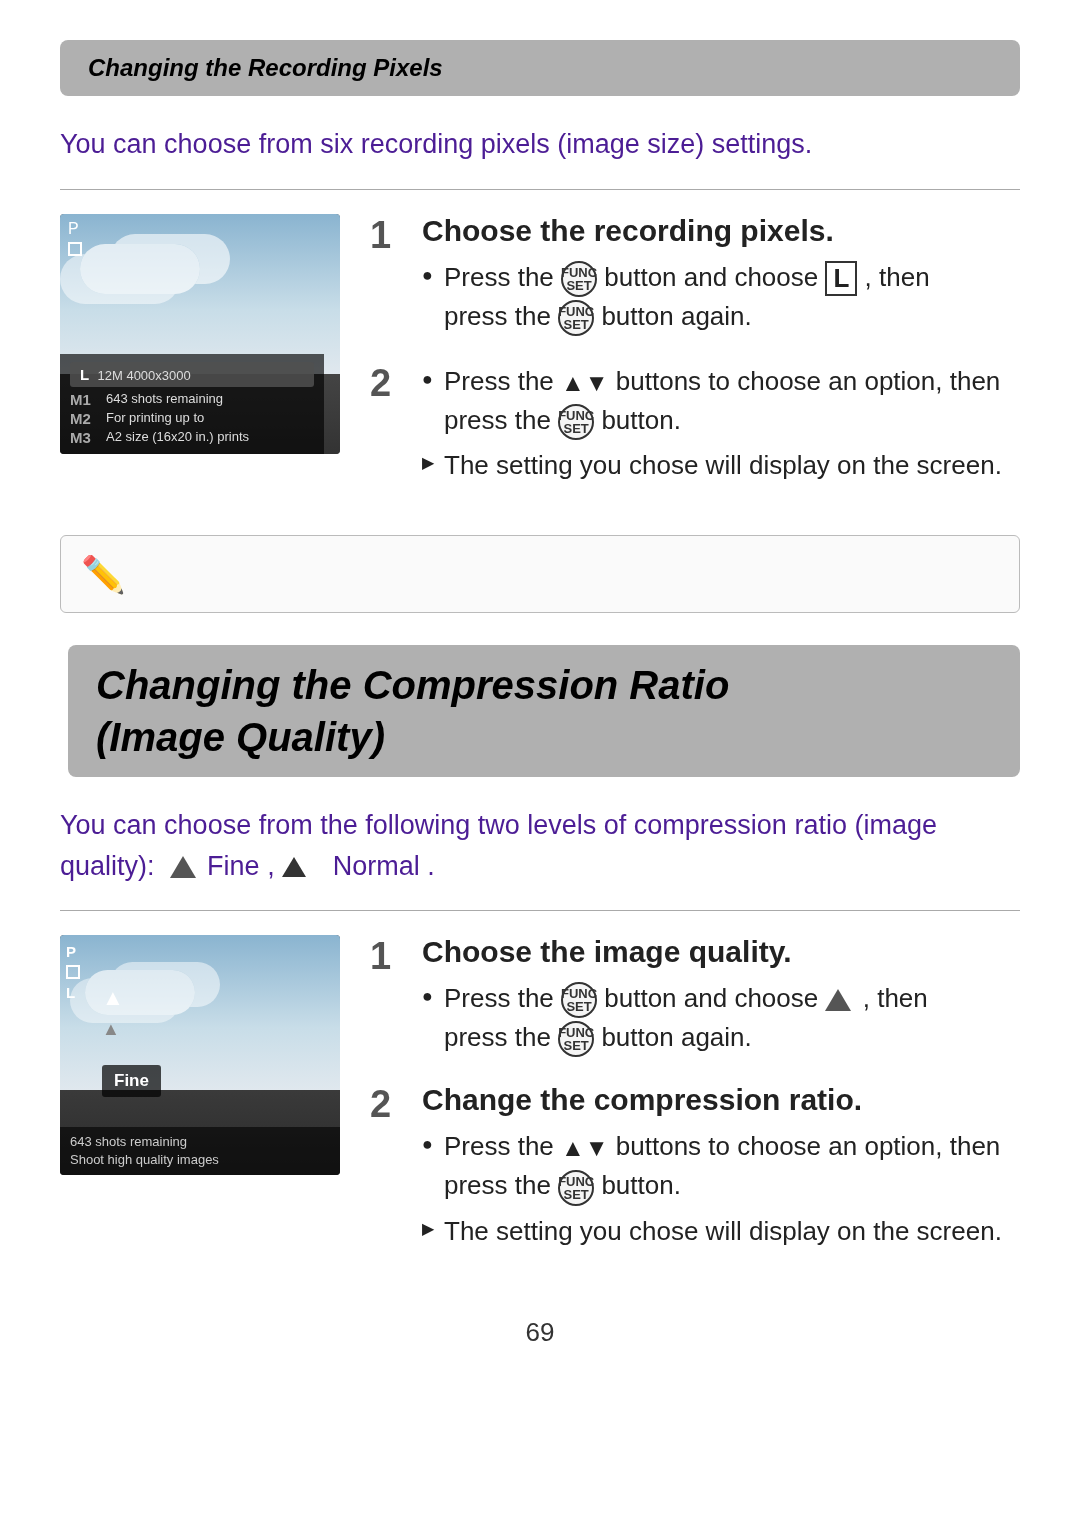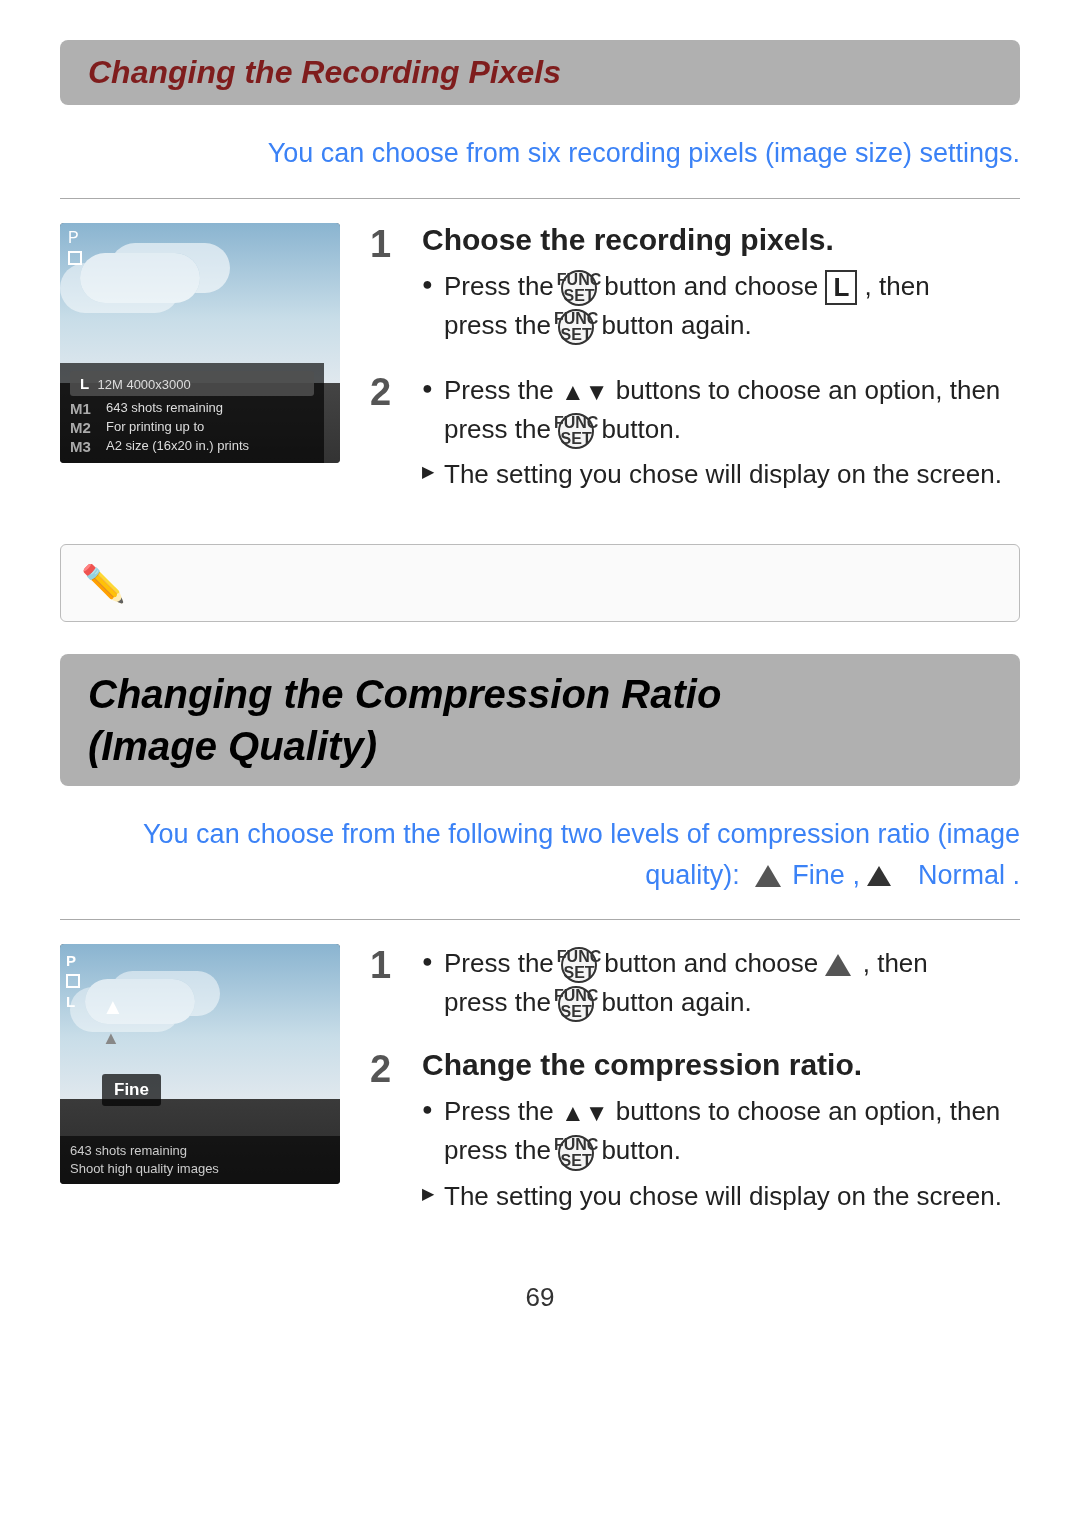--- a/index.html
+++ b/index.html
@@ -14,47 +14,47 @@
     }
 
     
     .section-header {
       background: #b0b0b0;
       border-radius: 8px;
       padding: 14px 28px;
       margin-bottom: 28px;
     }
     .section-header h1 {
-      font-size: 32px;
+      font-size: 24px;
       font-weight: 900;
-      color: #7f1d1d;
+      color: #000000;
       font-style: italic;
     }
 
     .section-header-2line {
       background: #b0b0b0;
       border-radius: 8px;
       padding: 14px 28px;
       margin-bottom: 28px;
+      margin-left: 8px;
     }
     .section-header-2line h1 {
       font-size: 40px;
       font-weight: 900;
       color: #000;
       font-style: italic;
       line-height: 1.3;
     }
 
     
     .intro-text {
       font-size: 27px;
-      color: #3b82f6;
+      color: #4c1d95;
       margin-bottom: 24px;
       line-height: 1.5;
-      text-align: right;
     }
 
     
     .divider {
       border: none;
       border-top: 1.5px solid #aaa;
       margin-bottom: 24px;
     }
 
     
@@ -222,21 +222,21 @@
       font-weight: bold;
       color: #333;
       vertical-align: middle;
       line-height: 1;
       text-align: center;
       background: #f5f5f5;
       flex-direction: column;
     }
     .func-btn span {
       display: block;
-      font-size: 16px;
+      font-size: 13px;
       line-height: 1;
     }
 
     
     .note-box {
       display: flex;
       align-items: flex-start;
       gap: 16px;
       border: 1.5px solid #bbb;
       border-radius: 6px;
@@ -535,20 +535,21 @@
         <div class="cam2-info-line">Shoot high quality images</div>
       </div>
     </div>
   </div>
 
   <div class="steps-container">
 
     <div class="step">
       <div class="step-number">1</div>
       <div class="step-content">
+        <div class="step-title">Choose the image quality.</div>
         <ul class="step-bullets">
           <li class="bullet-circle">
             <span>Press the </span>
             <span class="func-btn">
                 <span>FUNC</span>
                 <span>SET</span>
               </span>
             <span> button and choose </span>
             <span class="fine-triangle"></span>
             <span> , then<br>press the </span>

